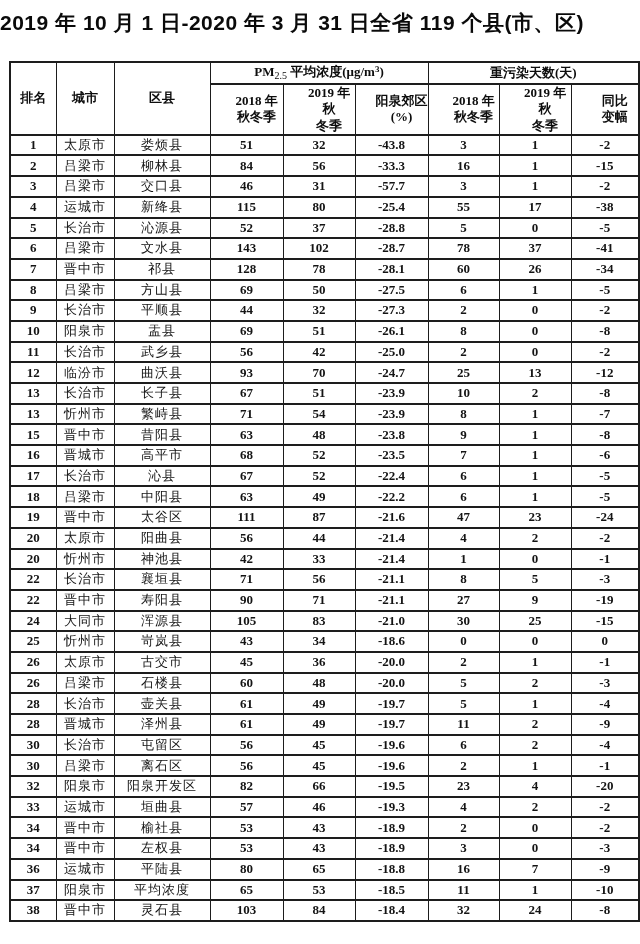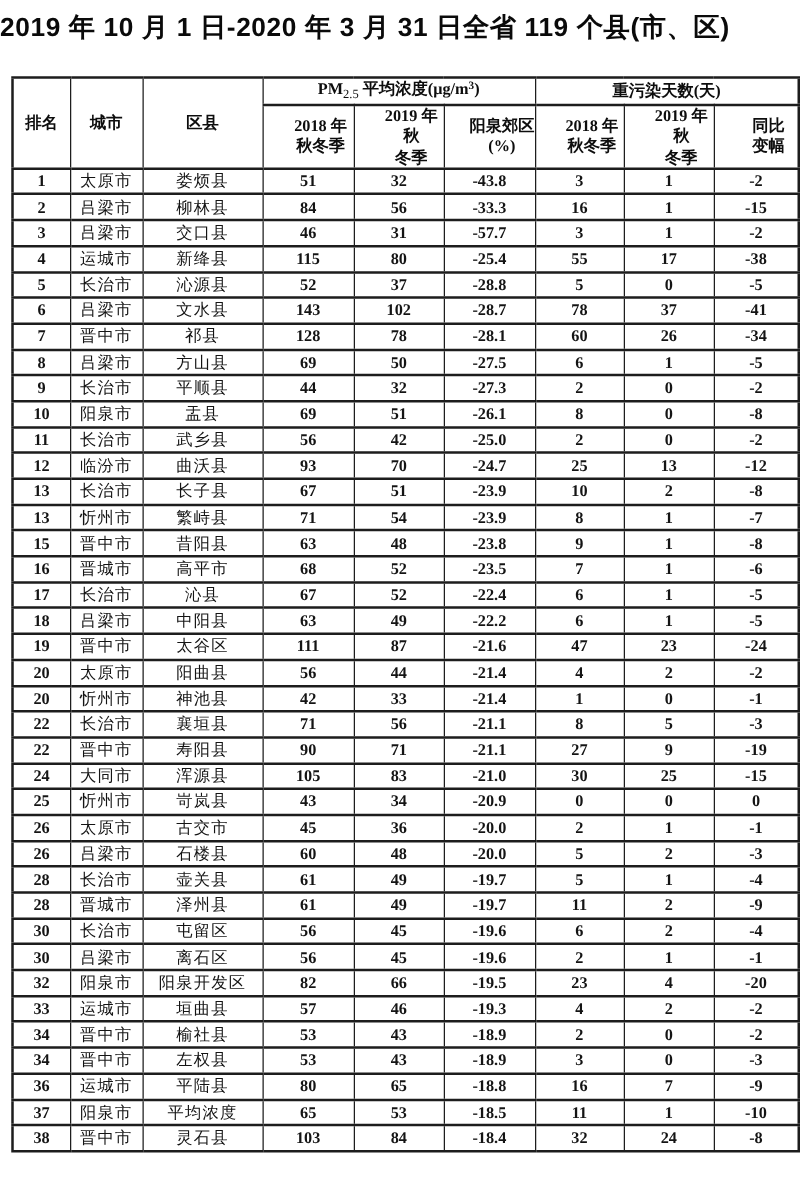--- a/index.html
+++ b/index.html
@@ -373,21 +373,21 @@
           <td>30</td>
           <td>25</td>
           <td>-15</td>
         </tr>
         <tr>
           <td>25</td>
           <td class="cjk">忻州市</td>
           <td class="cjk">岢岚县</td>
           <td>43</td>
           <td>34</td>
-          <td>-20.9</td>
+          <td>-18.6</td>
           <td>0</td>
           <td>0</td>
           <td>0</td>
         </tr>
         <tr>
           <td>26</td>
           <td class="cjk">太原市</td>
           <td class="cjk">古交市</td>
           <td>45</td>
           <td>36</td>

